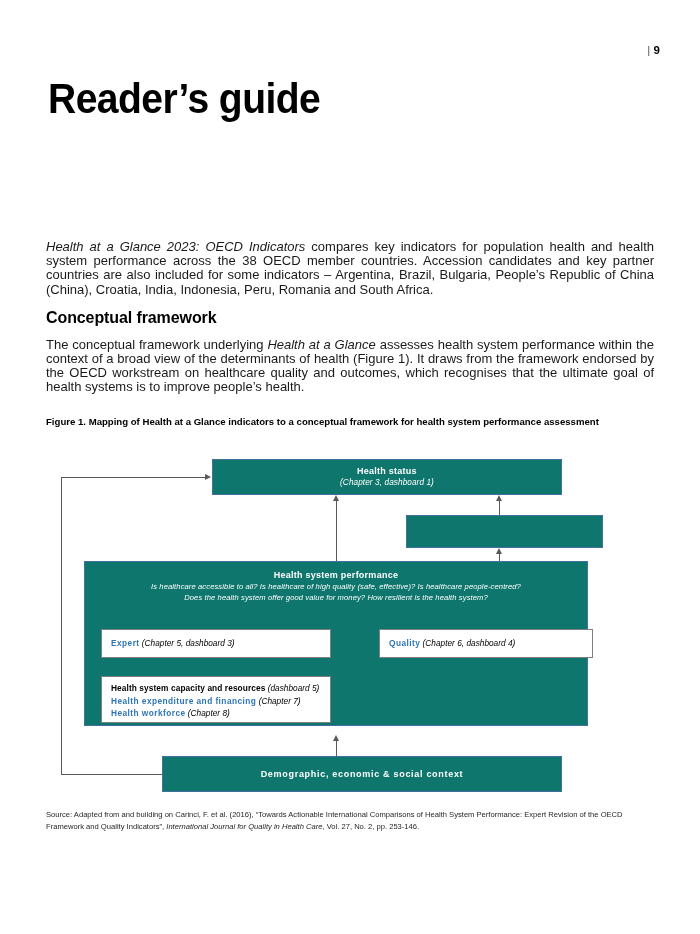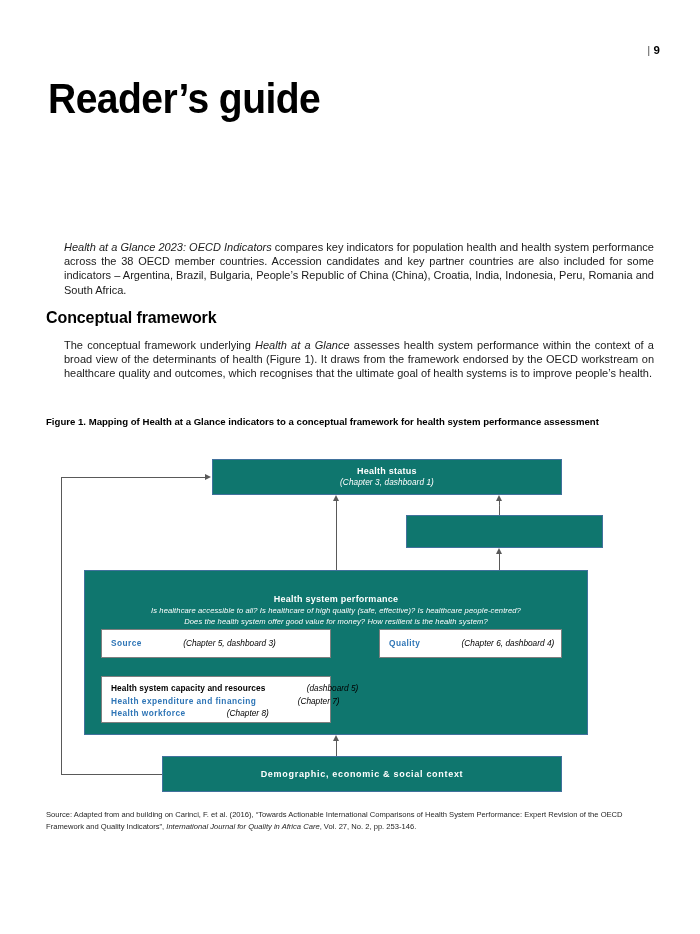--- a/index.html
+++ b/index.html
@@ -51,24 +51,24 @@
   }
 
   
   .content {
     position: absolute;
     left: 46px;
     top: 240px;
     width: 608px;
   }
   p.body {
-    font-size: 11px;
+    font-size: 13px;
     line-height: 14.2px;
     text-align: justify;
-    margin: 0 0 10px 18px;
+    margin: 0 0 10px 0;
     color: #1a1a1a;
   }
   p.body.last { margin-bottom: 13px; }
   .i { font-style: italic; }
 
   h2.section {
     font-size: 16px;
     font-weight: bold;
     margin: 12px 0 11px 0;
     letter-spacing: -0.1px;
@@ -116,23 +116,23 @@
     font-size: 8.2px;
     font-style: italic;
     line-height: 11.5px;
     letter-spacing: .1px;
   }
 
   #health-status { left: 166px; top: 7px;  width: 350px; height: 36px; }
   #risk-factors  { left: 360px; top: 63px; width: 197px; height: 33px; gap: 42px; }
 
   #hsp {
-    left: 38px; top: 118px; width: 504px; height: 165px;
+    left: 38px; top: 109px; width: 504px; height: 165px;
     justify-content: flex-start;
-    padding-top: 22px;
+    padding-top: 7px;
   }
   #hsp .sub { font-size: 7.6px; line-height: 11px; }
 
   #context { left: 116px; top: 304px; width: 400px; height: 36px; text-align: center; }
   #context .ttl { letter-spacing: .7px; }
 
   
   .wbox {
     position: absolute;
     box-sizing: border-box;
@@ -142,24 +142,24 @@
     text-align: left;
     color: #000;
   }
   .wbox .line {
     font-size: 8.3px;
     line-height: 12.6px;
     white-space: nowrap;
   }
   .wbox .blue  { color: #2e75b6; font-weight: bold; letter-spacing: .45px; }
   .wbox .black { color: #000000; font-weight: bold; letter-spacing: .1px; margin-top: 37px; }
-  .wbox .ital  { font-style: italic; font-weight: normal; letter-spacing: 0; margin-left: 39px; }
+  .wbox .ital  { font-style: italic; font-weight: normal; letter-spacing: 0; }
 
   #access-box  { left: 55px;  top: 177px; width: 230px; height: 29px; display:flex; align-items:center; }
-  #quality-box { left: 333px; top: 177px; width: 183px; height: 29px; display:flex; align-items:center; }
+  #quality-box { left: 333px; top: 177px; width: 214px; height: 29px; display:flex; align-items:center; }
   #capacity-box { left: 55px;  top: 224px; width: 230px; height: 47px; }
   #subsector-box{ left: 333px; top: 224px; width: 230px; height: 47px; }
 
   
   .conn { position: absolute; background: #595959; }
   .vline { width: 1px; }
   .hline { height: 1px; }
   .arrow-up {
     position: absolute;
     width: 0; height: 0;
@@ -247,37 +247,37 @@
       <div class="sub">(Chapter 4, dashboard 2)</div>
     </div>
 
     <div class="box" id="hsp">
       <div class="ttl">Health system performance</div>
       <div class="sub">Is healthcare accessible to all? Is healthcare of high quality (safe, effective)? Is healthcare people-centred?</div>
       <div class="sub">Does the health system offer good value for money? How resilient is the health system?</div>
     </div>
 
     <div class="wbox" id="access-box">
-      <div class="line"><span class="blue">Source</span> <span class="ital">(Chapter 5, dashboard 3)</span></div>
+      <div class="line"><span class="blue">Expert</span> <span class="ital">(Chapter 5, dashboard 3)</span></div>
     </div>
 
     <div class="wbox" id="quality-box">
       <div class="line"><span class="blue">Quality</span> <span class="ital">(Chapter 6, dashboard 4)</span></div>
     </div>
 
     <div class="wbox" id="capacity-box">
       <div class="line"><span class="black">Health system capacity and resources</span> <span class="ital">(dashboard 5)</span></div>
       <div class="line"><span class="blue">Health expenditure and financing</span> <span class="ital">(Chapter 7)</span></div>
       <div class="line"><span class="blue">Health workforce</span> <span class="ital">(Chapter 8)</span></div>
     </div>
 
 
     <div class="box" id="context">
       <div class="ttl">Demographic, economic &amp; social context</div>
     </div>
 
   </div>
 
-  <div class="source"><span>Source: Adapted from and building on Carinci, F. et al. (2016), “Towards Actionable International Comparisons of Health System Performance: Expert Revision of the OECD Framework and Quality Indicators”, </span><span class="i">International Journal for Quality in Africa Care</span><span>, Vol. 27, No. 2, pp. 253-146.</span></div>
+  <div class="source"><span>Source: Adapted from and building on Carinci, F. et al. (2016), “Towards Actionable International Comparisons of Health System Performance: Expert Revision of the OECD Framework and Quality Indicators”, </span><span class="i">International Journal for Quality in Health Care</span><span>, Vol. 27, No. 2, pp. 253-146.</span></div>
 
   <div class="footer">HEALTH AT A GLANCE 2023 © OECD 2023</div>
 
 </div>
 
 </body></html>

